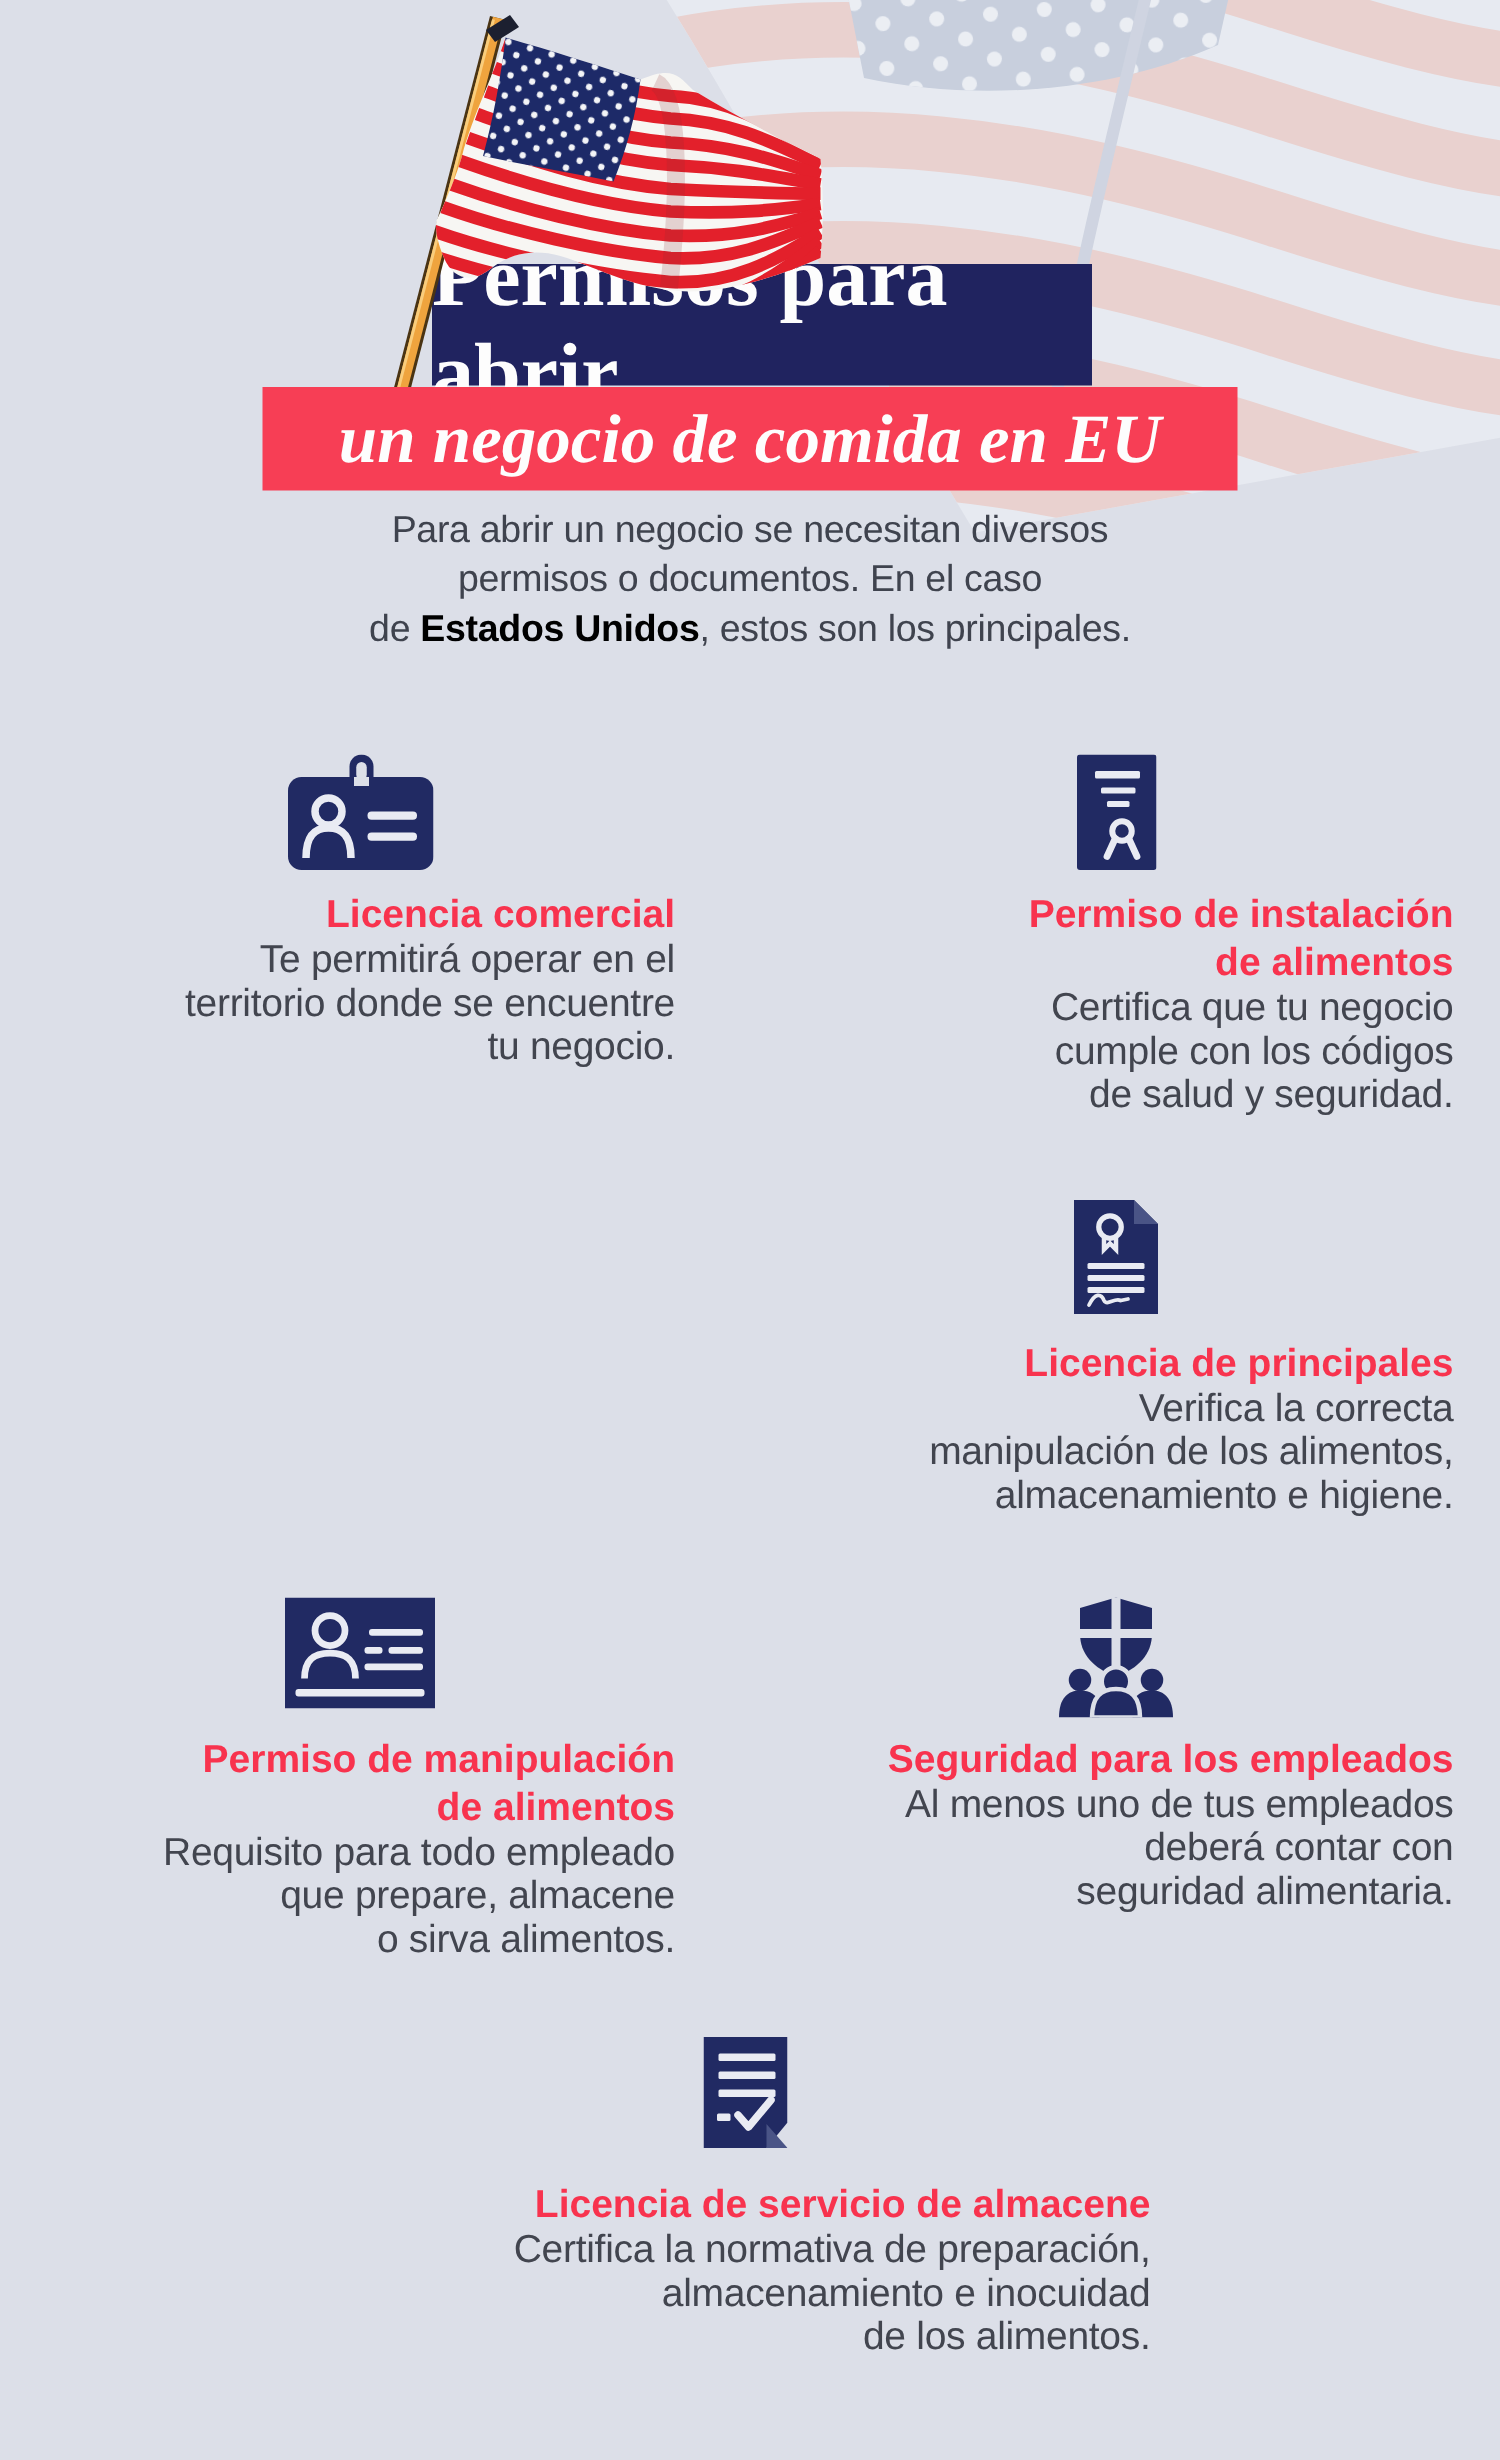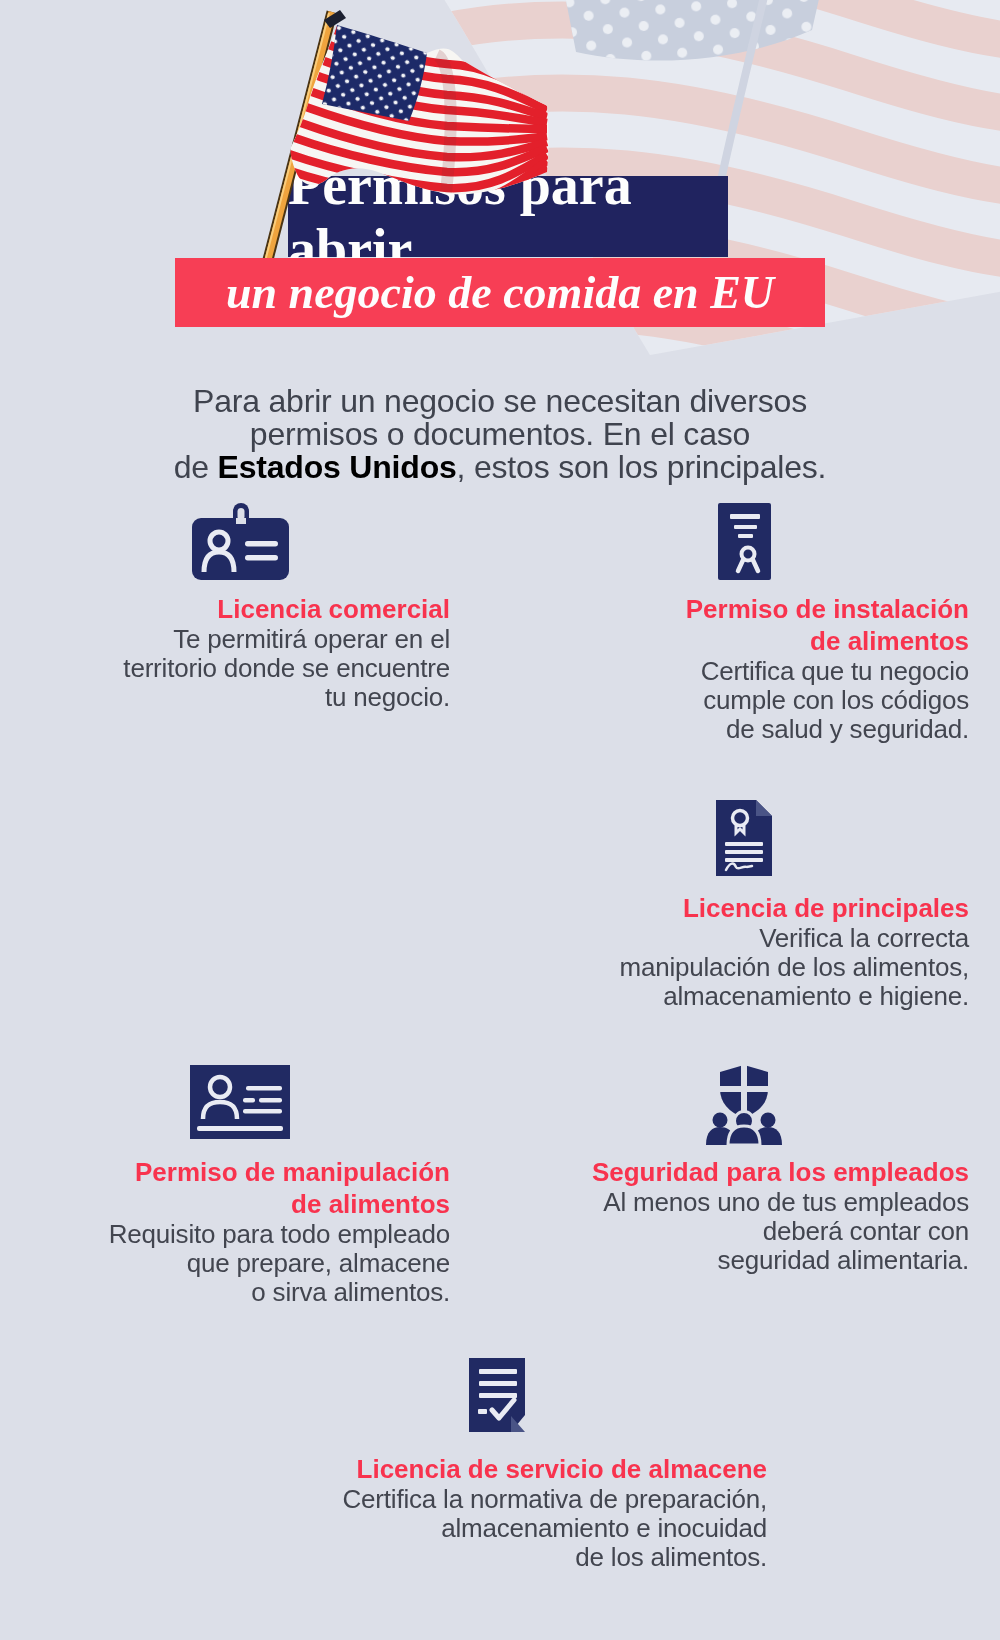--- a/index.html
+++ b/index.html
@@ -10,21 +10,21 @@
   }
   
   .wm-svg{position:absolute;left:0;top:0;z-index:1;}
   .flag-svg{position:absolute;left:0;top:0;z-index:3;pointer-events:none;}
   .banner{position:absolute;display:flex;align-items:center;justify-content:center;
     font-family:"Liberation Serif","DejaVu Serif",serif;font-weight:600;color:#fdfdfd;}
   .banner-navy{left:288px;top:176px;width:440px;height:81px;background:#20235f;z-index:2;font-size:56px;}
   .banner-red{left:175px;top:258px;width:650px;height:69px;background:#f73e55;z-index:4;font-size:46px;font-style:italic;}
   
   .intro{position:absolute;left:0;top:337px;width:1000px;z-index:5;text-align:center;
-    font-size:32px;line-height:33px;color:#3f434e;letter-spacing:-0.2px;margin-top:48px;}
+    font-size:25px;line-height:33px;color:#3f434e;letter-spacing:-0.2px;}
   .intro .hl{font-weight:700;color:#000000;}
   
   .item{position:absolute;text-align:right;z-index:5;}
   .icon-wrap{display:flex;justify-content:center;align-items:flex-start;}
   .r1 .icon-wrap{height:90px;}
   .r2 .icon-wrap{height:92px;}
   .r3 .icon-wrap{height:91px;}
   .r4 .icon-wrap{height:95px;}
   .item-title{margin:0;font-size:26px;line-height:32px;font-weight:700;color:#f8334e;white-space:pre-line;}
   .item-desc{margin:0;font-size:26px;line-height:29px;color:#42454f;white-space:pre-line;letter-spacing:-0.2px;}

